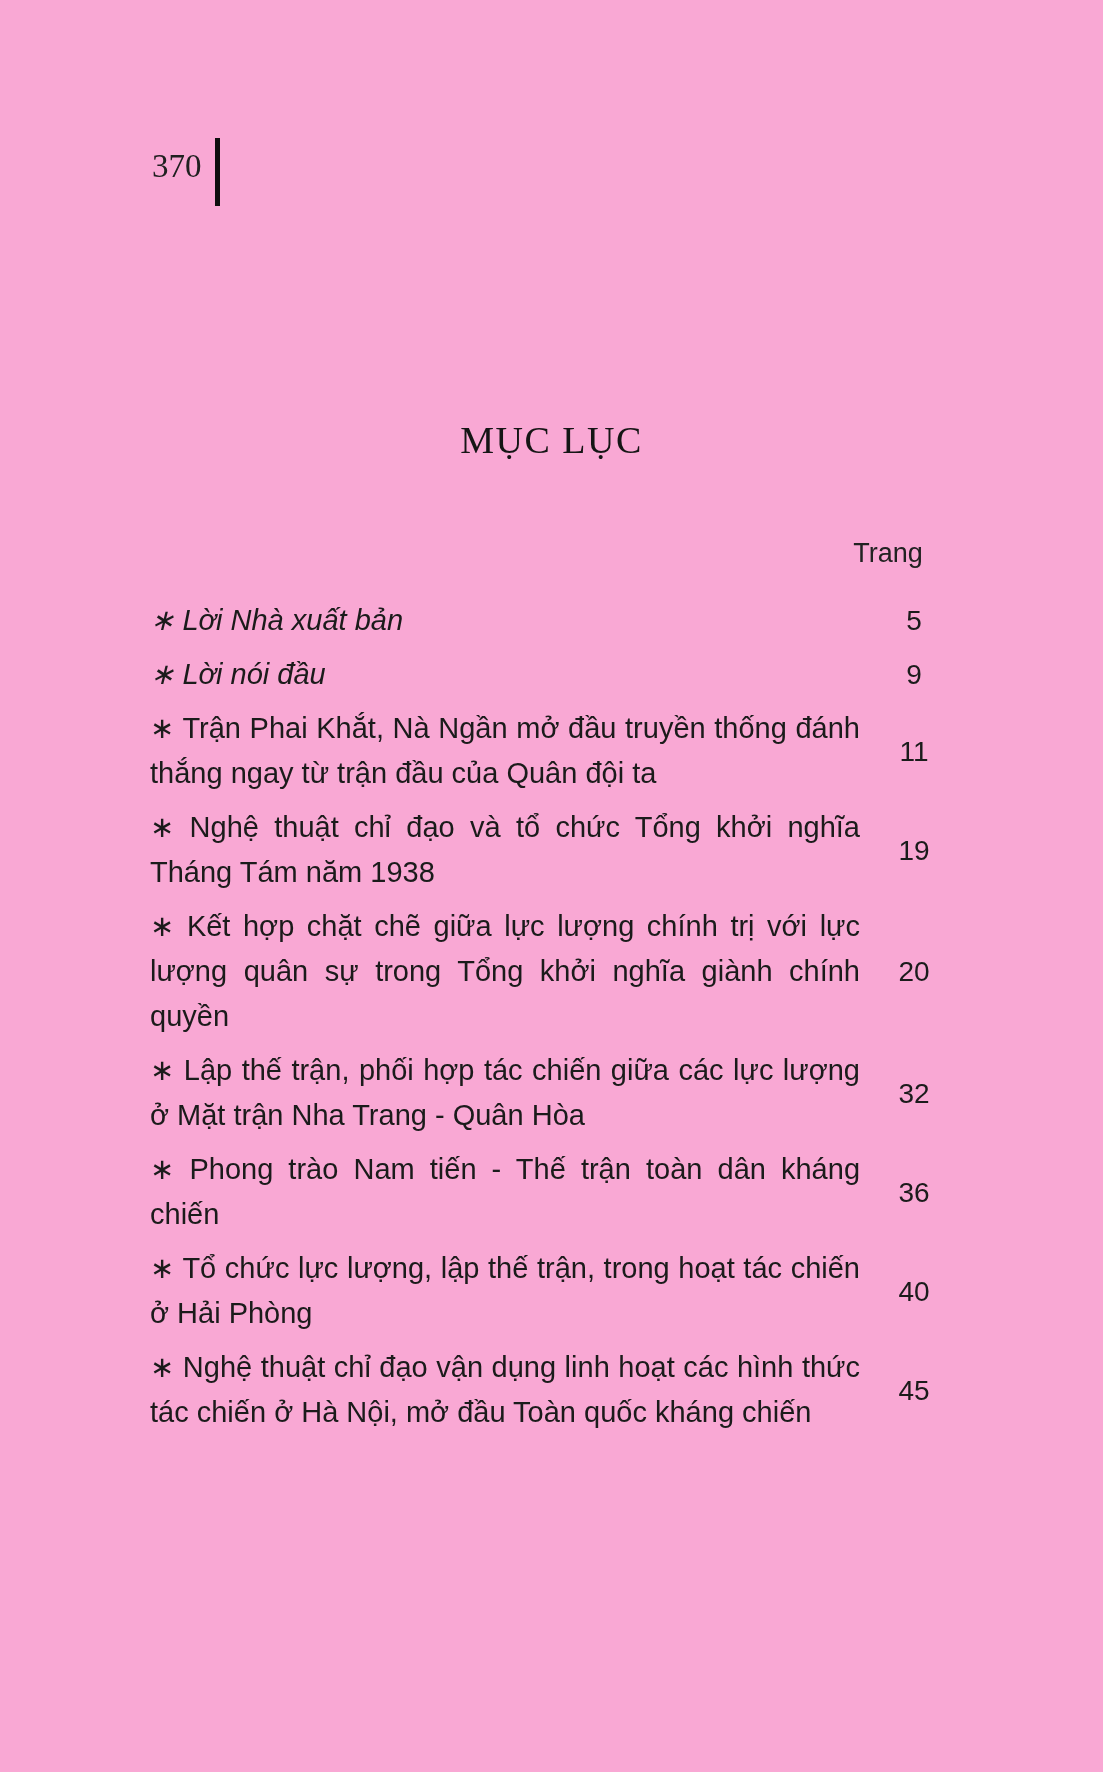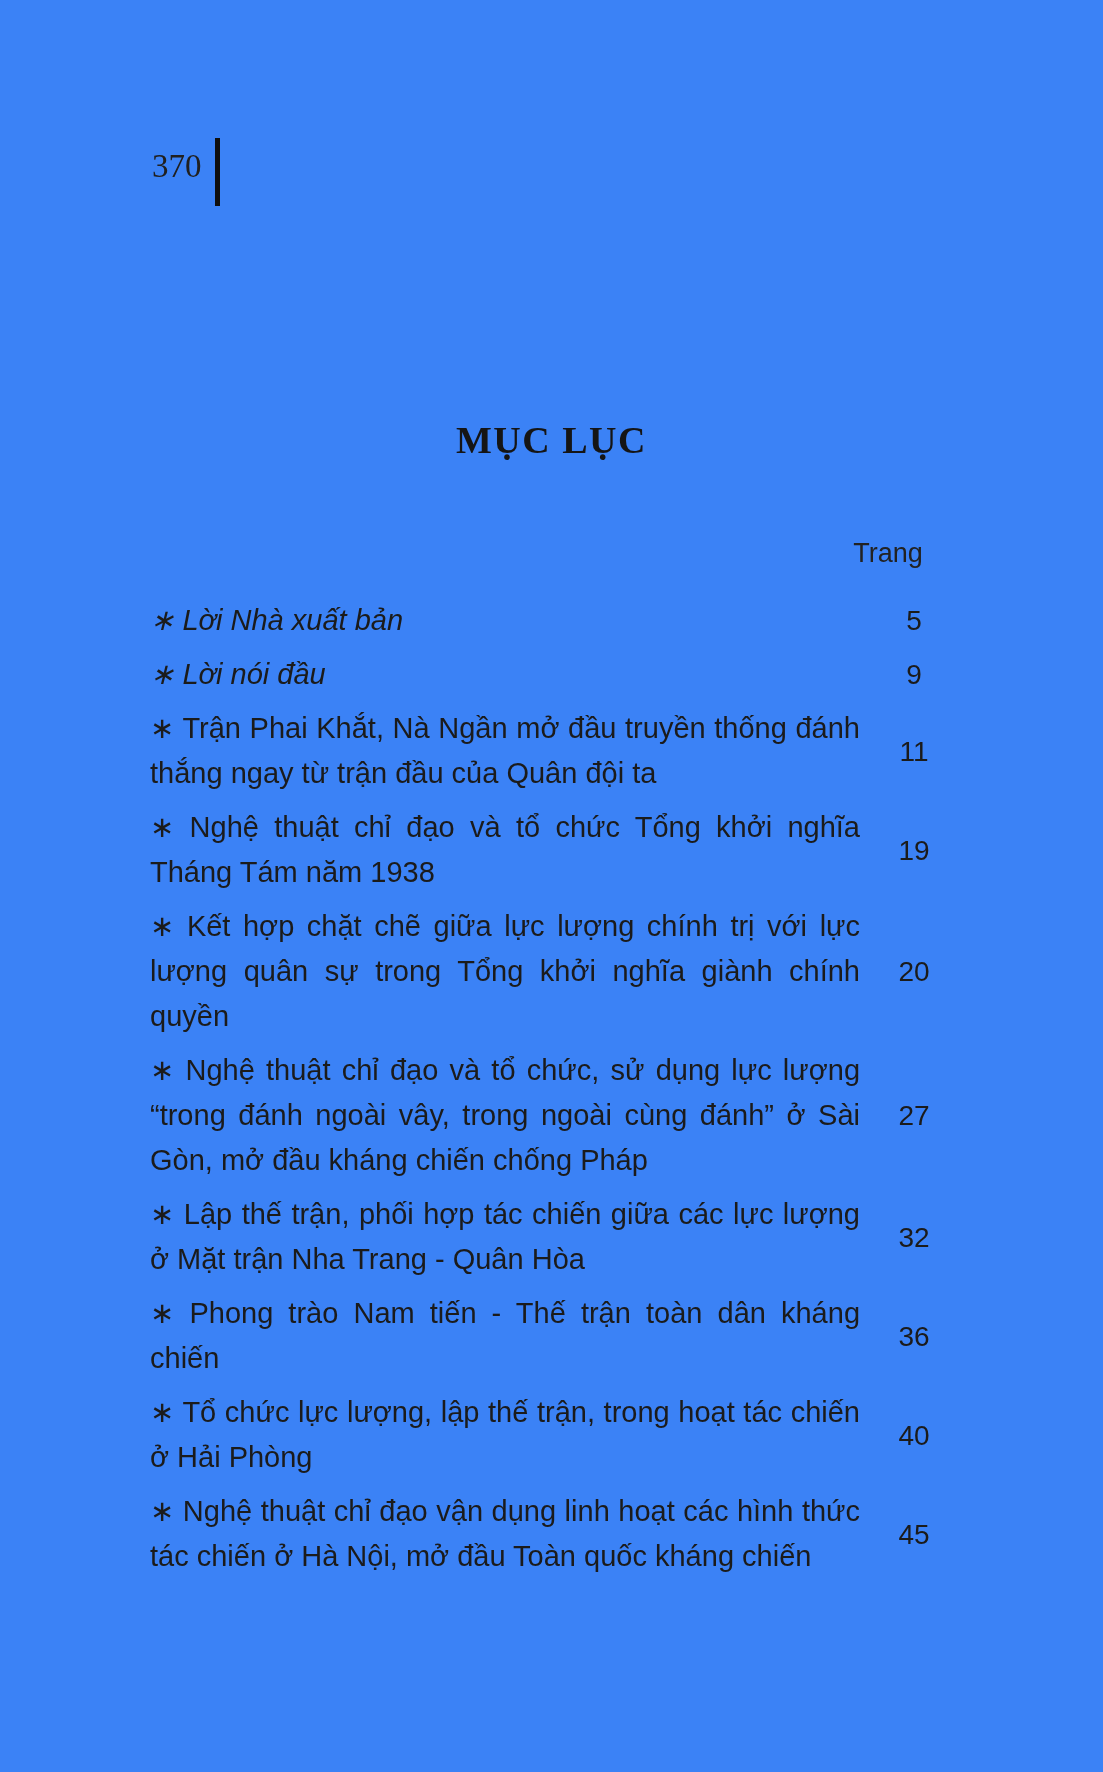--- a/index.html
+++ b/index.html
@@ -1,21 +1,21 @@
 <!DOCTYPE html>
 <html><head>
 <meta charset="utf-8">
 <style>
   html, body { margin: 0; padding: 0; background: #777; }
   .page {
     position: relative;
     width: 1103px;
     height: 1772px;
     margin: 0 auto;
-    background: #3b82f6;
+    background: #f9a8d4;
     color: #1b1b1b;
     font-family: "Liberation Sans", sans-serif;
     overflow: hidden;
   }
   
   .folio-wrap {
     position: absolute;
     left: 152px;
     top: 138px;
     display: flex;
@@ -37,21 +37,21 @@
   }
   
   .title {
     position: absolute;
     top: 418px;
     left: 0;
     width: 100%;
     margin: 0;
     text-align: center;
     font-family: "Liberation Serif", serif;
-    font-weight: bold;
+    font-weight: normal;
     font-size: 38px;
     letter-spacing: 1.5px;
     color: #151515;
   }
   
   .col-header {
     position: absolute;
     top: 538px;
     left: 834px;
     width: 108px;
@@ -117,24 +117,20 @@
       </div>
       <div class="toc-row">
         <div class="toc-text"><span class="toc-marker">∗</span> <span>Nghệ thuật chỉ đạo và tổ chức Tổng khởi nghĩa Tháng Tám năm 1938</span></div>
         <div class="toc-page">19</div>
       </div>
       <div class="toc-row">
         <div class="toc-text"><span class="toc-marker">∗</span> <span>Kết hợp chặt chẽ giữa lực lượng chính trị với lực lượng quân sự trong Tổng khởi nghĩa giành chính quyền</span></div>
         <div class="toc-page">20</div>
       </div>
       <div class="toc-row">
-        <div class="toc-text"><span class="toc-marker">∗</span> <span>Nghệ thuật chỉ đạo và tổ chức, sử dụng lực lượng “trong đánh ngoài vây, trong ngoài cùng đánh” ở Sài Gòn, mở đầu kháng chiến chống Pháp</span></div>
-        <div class="toc-page">27</div>
-      </div>
-      <div class="toc-row">
         <div class="toc-text"><span class="toc-marker">∗</span> <span>Lập thế trận, phối hợp tác chiến giữa các lực lượng ở Mặt trận Nha Trang - Quân Hòa</span></div>
         <div class="toc-page">32</div>
       </div>
       <div class="toc-row">
         <div class="toc-text"><span class="toc-marker">∗</span> <span>Phong trào Nam tiến - Thế trận toàn dân kháng chiến</span></div>
         <div class="toc-page">36</div>
       </div>
       <div class="toc-row">
         <div class="toc-text"><span class="toc-marker">∗</span> <span>Tổ chức lực lượng, lập thế trận, trong hoạt tác chiến ở Hải Phòng</span></div>
         <div class="toc-page">40</div>

